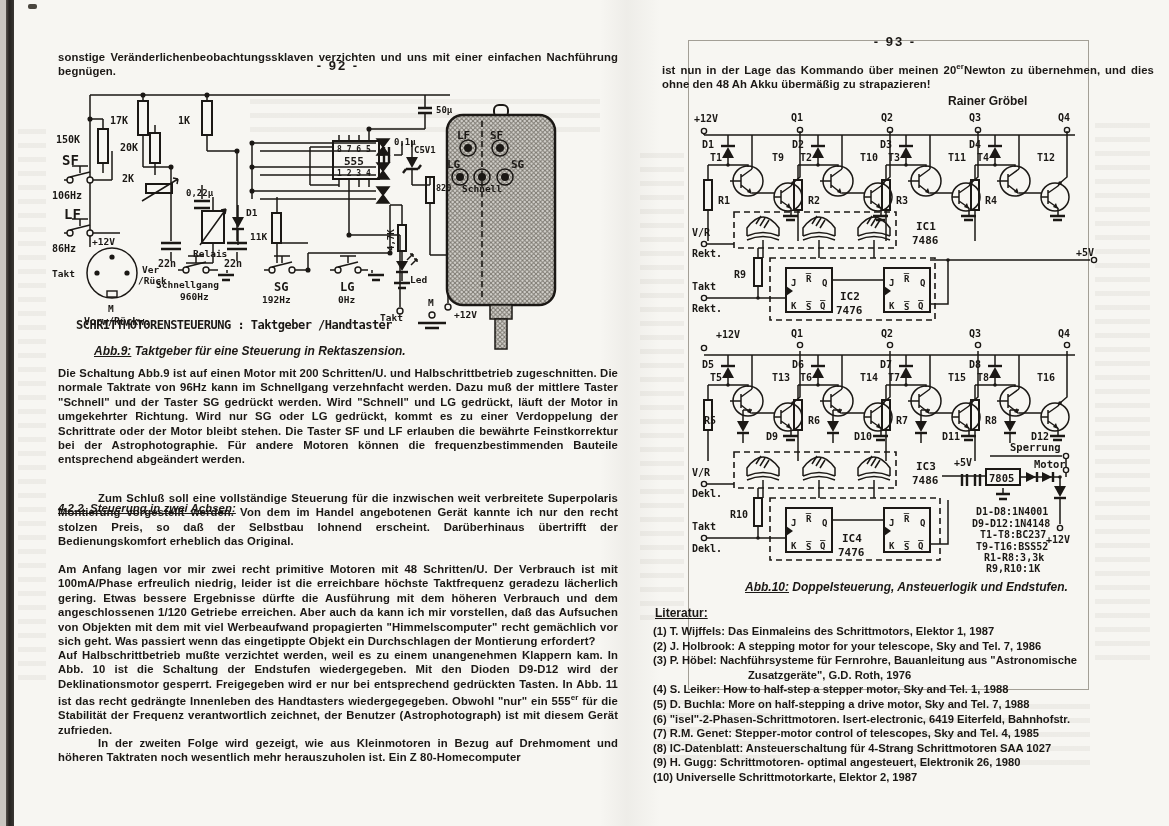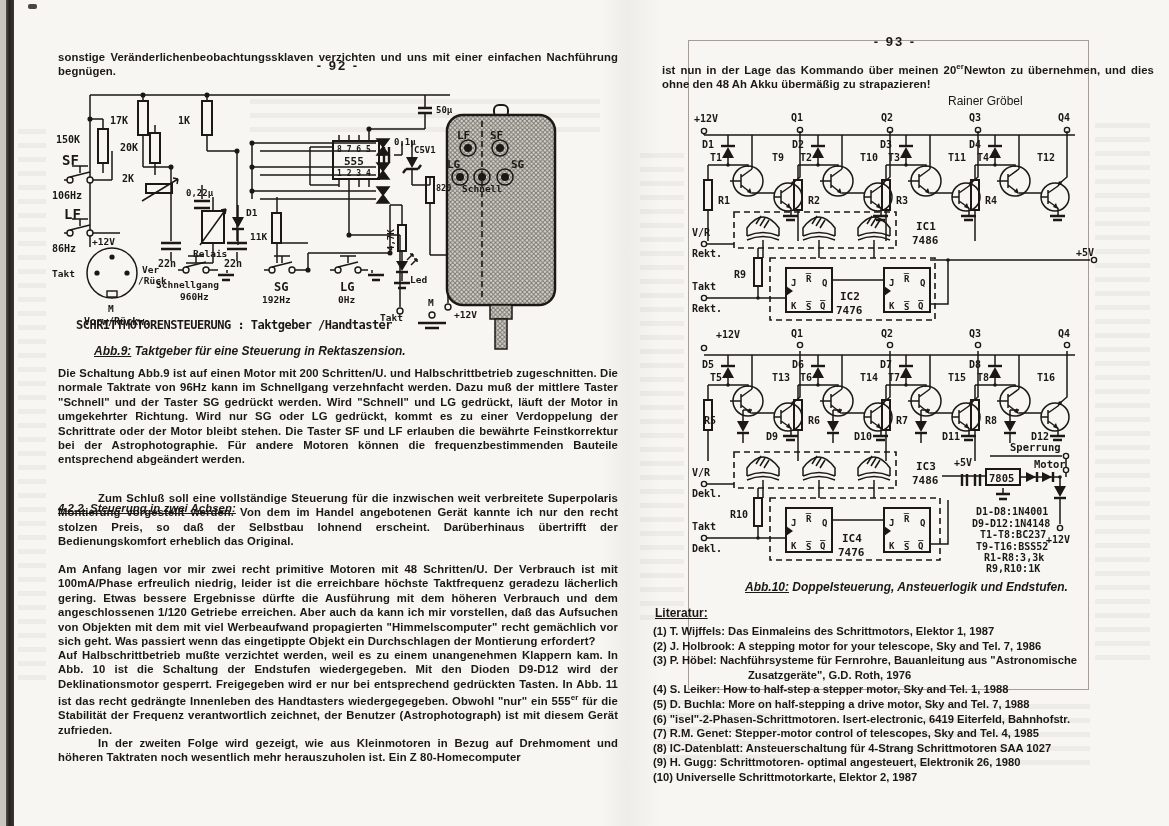--- a/index.html
+++ b/index.html
@@ -18,21 +18,21 @@
          filter:blur(.5px);opacity:.55;}
   .t{position:absolute;}
   .body-txt{font-size:11.3px;font-weight:bold;line-height:14.4px;text-align:justify;letter-spacing:.1px;}
   .pgnum{font-size:13px;font-weight:bold;letter-spacing:2px;text-align:center;}
   .fig-cap{font-size:12px;font-weight:bold;font-style:italic;}
   .fig-cap .lbl{text-decoration:underline;}
   .schem-title{font-family:"DejaVu Sans Mono",monospace;font-size:12px;font-weight:bold;letter-spacing:-0.5px;}
   .h422{font-size:11.5px;font-weight:bold;text-decoration:underline;}
   .lit-h{font-size:12px;font-weight:bold;text-decoration:underline;}
   .lit-item{font-size:11.2px;font-weight:bold;line-height:14.6px;padding-left:95px;text-indent:-95px;}
-  .author{font-size:12px;font-weight:normal;}
+  .author{font-size:12px;font-weight:bold;}
   sup{font-size:8px;}
   svg text{font-family:"DejaVu Sans Mono",monospace;font-weight:bold;fill:#1b1815;}
   svg .w{stroke:#1b1815;stroke-width:1.5;fill:none;}
   svg .w2{stroke:#1b1815;stroke-width:2.4;fill:none;}
   svg .blk{fill:#1b1815;}
   svg .box{fill:none;stroke:#1b1815;stroke-width:2;}
   svg .dash{fill:none;stroke:#1b1815;stroke-width:1.6;stroke-dasharray:6 4;}
   svg .term{fill:#f7f6f2;stroke:#1b1815;stroke-width:1.4;}
 </style>
 </head>

